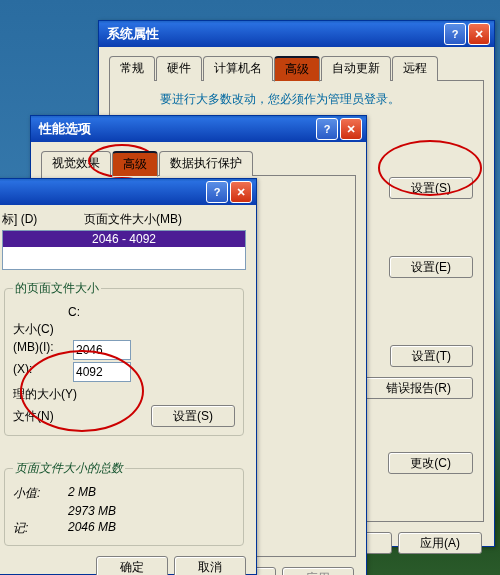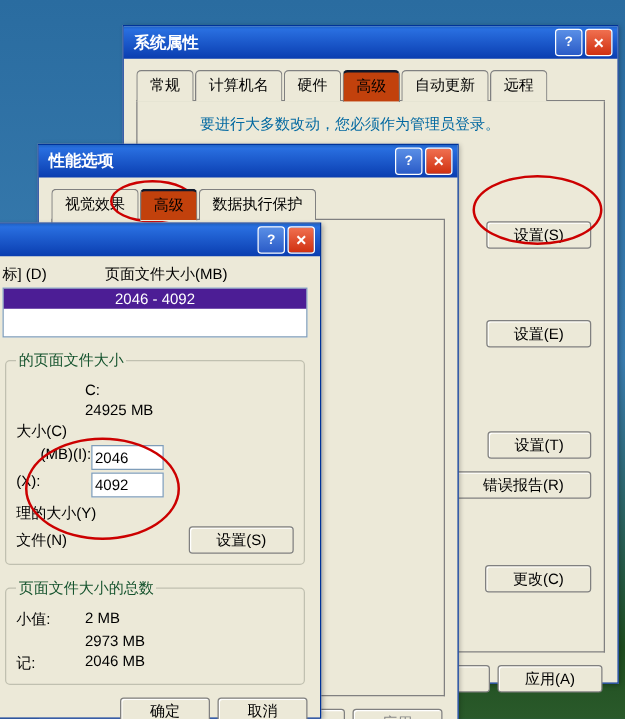--- a/index.html
+++ b/index.html
@@ -119,22 +119,22 @@
 <body>
 
 <div class="window" style="left:98px; top:20px; width:395px; height:525px;">
   <div class="titlebar">
     <span class="title">系统属性</span>
     <div class="btn">?</div>
     <div class="btn close">✕</div>
   </div>
   <div class="tabstrip">
     <div class="tab">常规</div>
+    <div class="tab">硬件</div>
     <div class="tab">计算机名</div>
-    <div class="tab">硬件</div>
     <div class="tab active">高级</div>
     <div class="tab">自动更新</div>
     <div class="tab">远程</div>
   </div>
   <div class="tab-body" style="height:420px; position:relative;">
     <div class="text-line">要进行大多数改动，您必须作为管理员登录。</div>
     <div style="margin-top:12px;" class="link">性能</div>
 
     <div style="text-align:right; margin-top:40px;">
       <button class="btn-std">设置(S)</button>
@@ -205,44 +205,40 @@
       <div class="hilite">2046 - 4092</div>
     </div>
 
     <fieldset style="margin-top:10px;">
       <legend class="link" style="text-decoration:none;">的页面文件大小</legend>
       <div class="vm-row">
           <div class="vm-label"></div>
           <div>C:</div>
         </div>
       <div class="vm-row">
-          <div class="vm-label"></div>
-          <div>24925 MB</div>
-        </div>
-      <div class="vm-row">
         <div class="vm-label">大小(C)</div>
       </div>
       <div class="vm-row">
-        <div class="vm-label" style="width:60px;text-align:right;">(MB)(I):</div>
+        <div class="vm-label" style="width:60px;">(MB)(I):</div>
         <input type="text" style="width: 52px;" value="2046">
       </div>
       <div class="vm-row">
         <div class="vm-label" style="width:60px;">(X):</div>
         <input type="text" style="width: 52px;" value="4092">
       </div>
       <div class="vm-row" style="margin-top:4px;">
         <div>理的大小(Y)</div>
       </div>
       <div class="vm-row" style="justify-content:space-between; align-items:center;">
         <div>文件(N)</div>
         <button class="btn-std">设置(S)</button>
       </div>
     </fieldset>
 
-    <fieldset style="margin-top:10px;">
+    <fieldset style="margin-top:24px;font-style:italic;">
       <legend class="link" style="text-decoration:none;">页面文件大小的总数</legend>
       <div class="vm-row">
           <div class="vm-label">小值:</div>
           <div>2 MB</div>
         </div>
       <div class="vm-row">
           <div class="vm-label"></div>
           <div>2973 MB</div>
         </div>
       <div class="vm-row">

